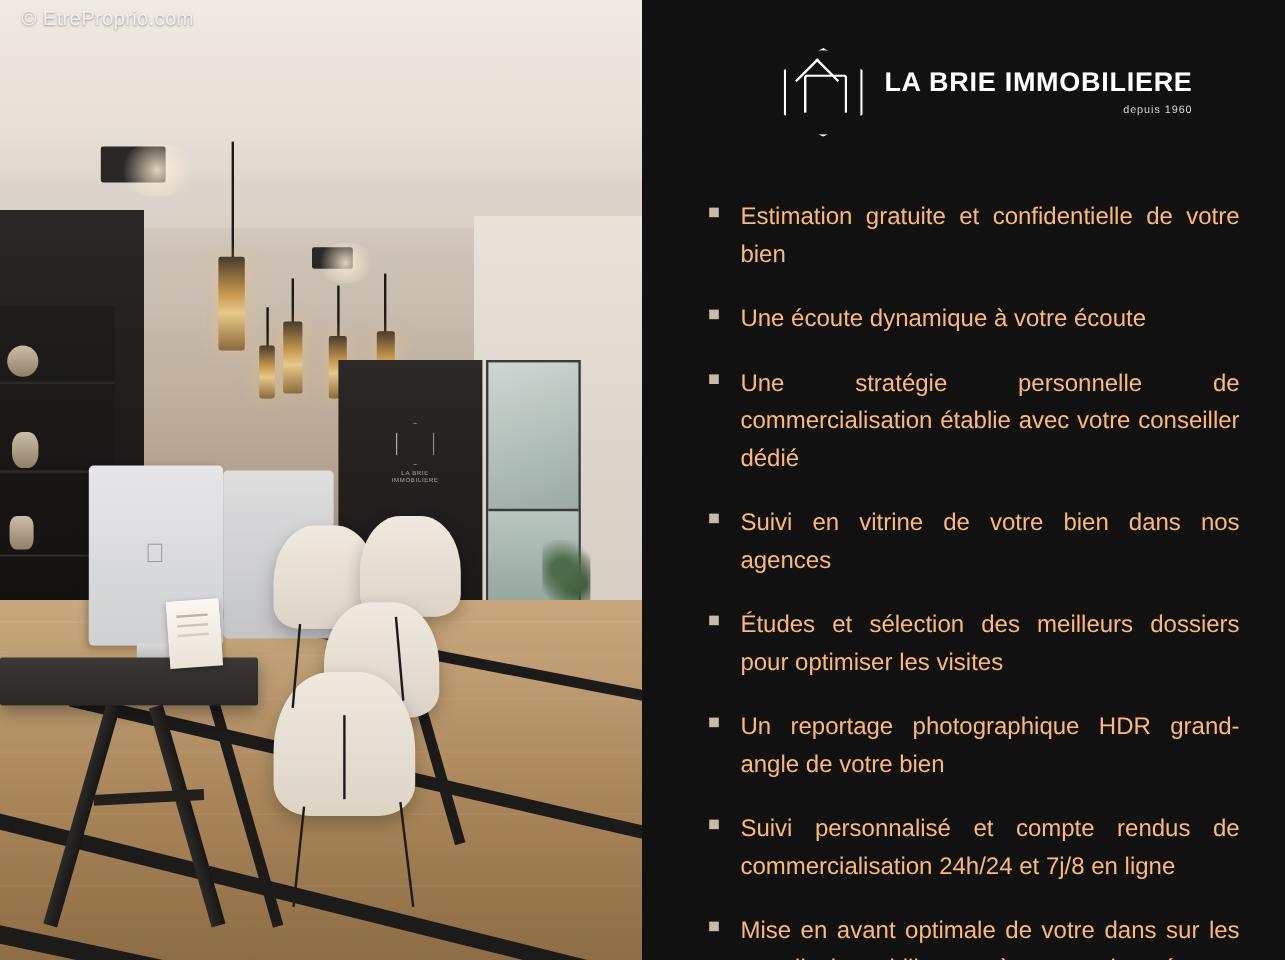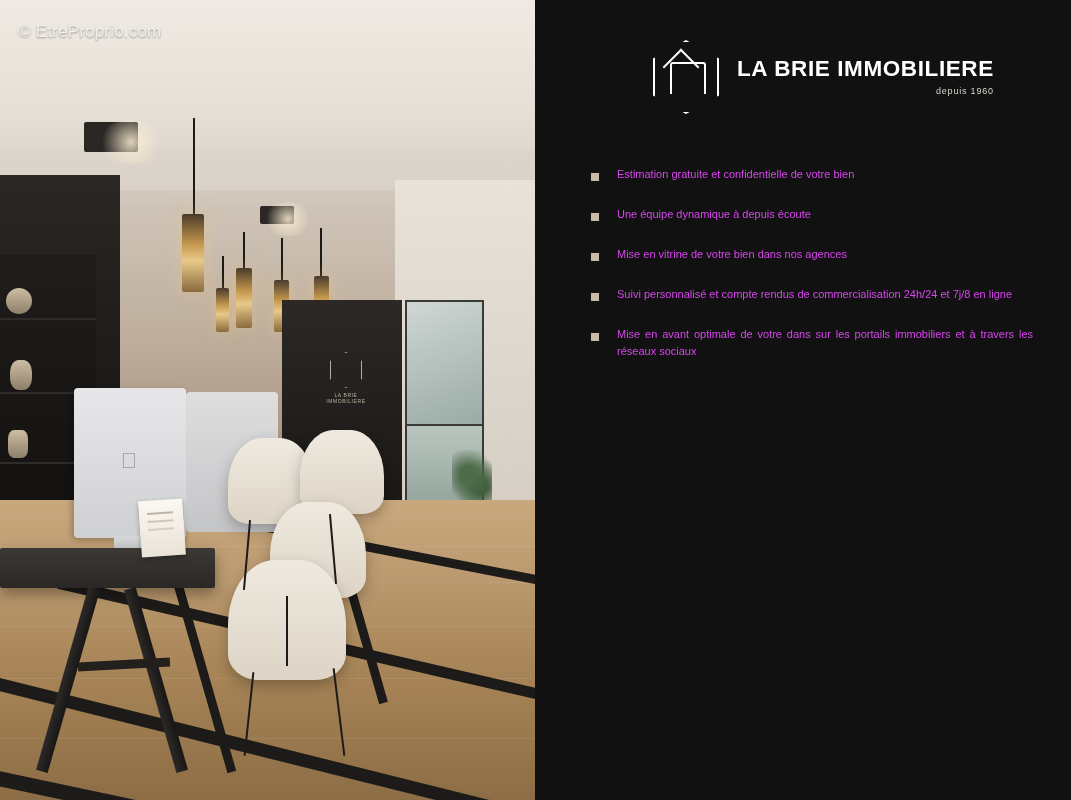--- a/index.html
+++ b/index.html
@@ -190,21 +190,21 @@
   }
   .shelf-dark {
     position:absolute; left:0; top:255px; width:96px; height:250px;
     background: linear-gradient(180deg,#1f1d1b,#141211);
   }
   .shelf-line{position:absolute;left:0;width:96px;height:2px;background:#2e2b28;}
   .shelf-obj{position:absolute;border-radius:50%;background:linear-gradient(180deg,#cdbda4,#8d7f69);}
 
   .watermark {
     position: absolute;
-    left: 18px; top: 22px;
+    left: 18px; top: 6px;
     color: rgba(255,255,255,.78);
     font-size: 17px;
     letter-spacing: .2px;
     text-shadow: 0 1px 2px rgba(0,0,0,.4);
     z-index: 40;
     text-align: center;
   }
   .overlay-title {
     position: absolute;
     left: 110px; top: 335px;
@@ -293,23 +293,23 @@
     margin-bottom: 23px;
   }
   .bullet {
     flex: 0 0 auto;
     width: 8px;
     height: 8px;
     background: #c8bba4;
     margin: 7px 18px 0 0;
   }
   .feature-text {
-    font-size: 11px;
+    font-size: 20px;
     line-height: 1.55;
-    color: #d946ef;
+    color: #fdba74;
     text-align: justify;
     max-width: 416px;
   }
 </style>
 </head>
 <body>
 
 <div class="page">
 
   <div class="photo-panel">
@@ -410,25 +410,37 @@
       </div>
     </div>
 
     <ul class="features">
       <li class="feature">
         <span class="bullet"></span>
         <span class="feature-text">Estimation gratuite et confidentielle de votre bien</span>
       </li>
       <li class="feature">
         <span class="bullet"></span>
-        <span class="feature-text">Une équipe dynamique à depuis écoute</span>
-      </li>
-      <li class="feature">
-        <span class="bullet"></span>
-        <span class="feature-text">Mise en vitrine de votre bien dans nos agences</span>
+        <span class="feature-text">Une écoute dynamique à votre écoute</span>
+      </li>
+      <li class="feature">
+        <span class="bullet"></span>
+        <span class="feature-text">Une stratégie personnelle de commercialisation établie avec votre conseiller dédié</span>
+      </li>
+      <li class="feature">
+        <span class="bullet"></span>
+        <span class="feature-text">Suivi en vitrine de votre bien dans nos agences</span>
+      </li>
+      <li class="feature">
+        <span class="bullet"></span>
+        <span class="feature-text">Études et sélection des meilleurs dossiers pour optimiser les visites</span>
+      </li>
+      <li class="feature">
+        <span class="bullet"></span>
+        <span class="feature-text">Un reportage photographique HDR grand-angle de votre bien</span>
       </li>
       <li class="feature">
         <span class="bullet"></span>
         <span class="feature-text">Suivi personnalisé et compte rendus de commercialisation 24h/24 et 7j/8 en ligne</span>
       </li>
       <li class="feature">
         <span class="bullet"></span>
         <span class="feature-text">Mise en avant optimale de votre dans sur les portails immobiliers et à travers les réseaux sociaux</span>
       </li>
     </ul>

